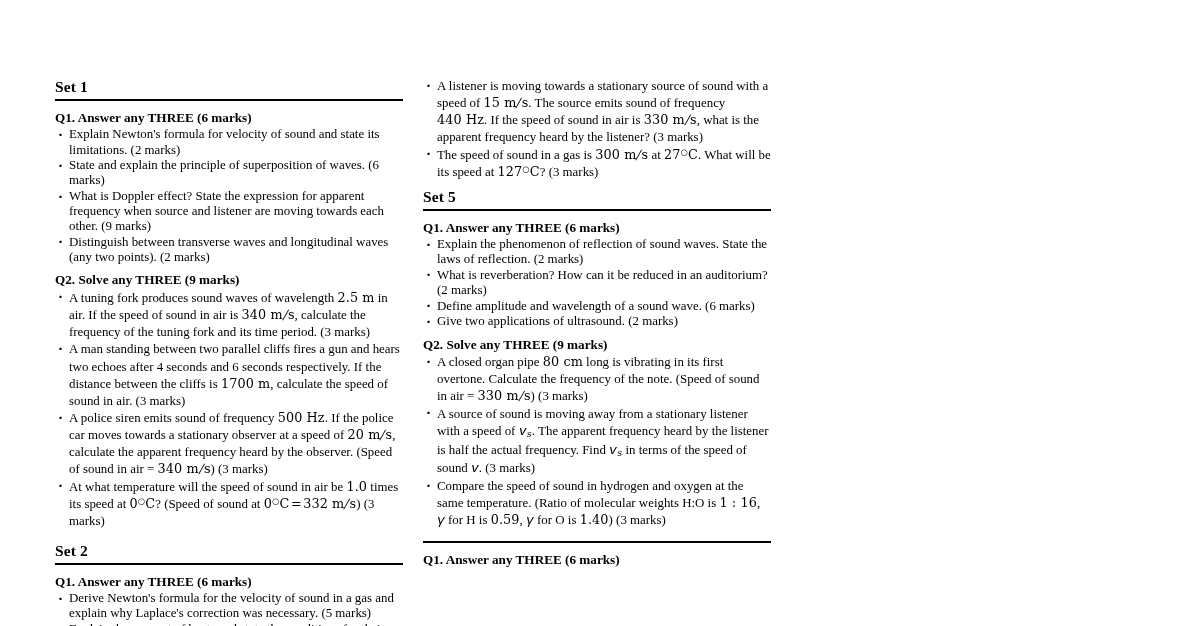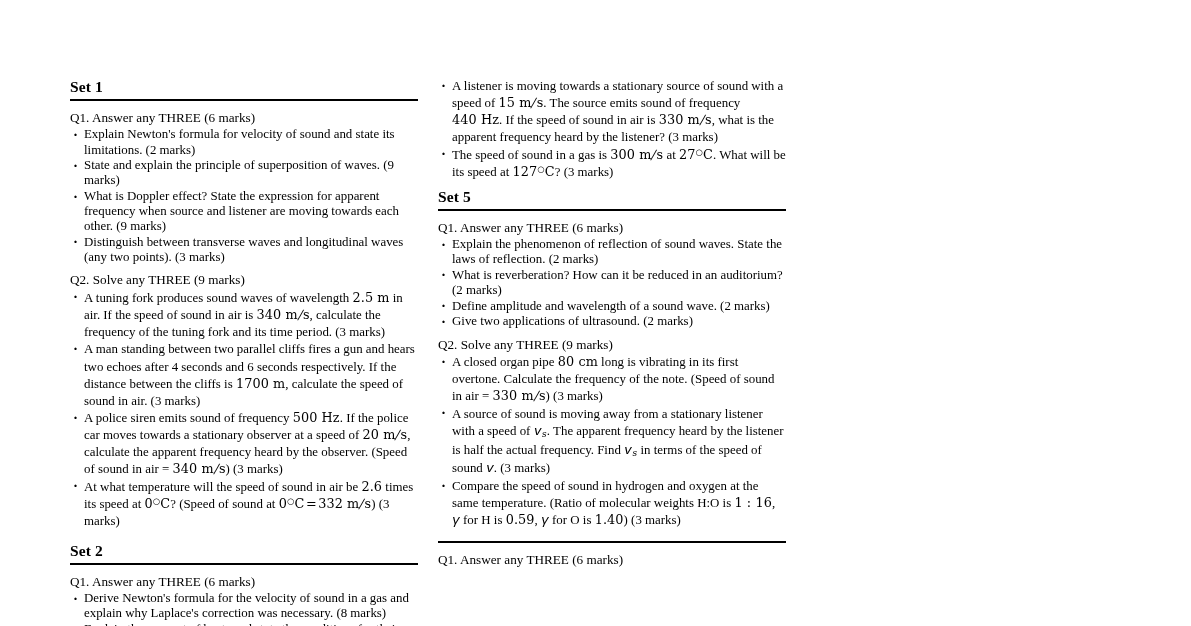--- a/index.html
+++ b/index.html
@@ -13,21 +13,21 @@
     height: 626px;
     overflow: hidden;
     font-family: "Liberation Serif", "DejaVu Serif", serif;
     color: #000000;
     position: relative;
   }
 
   .page {
     position: absolute;
     top: 0;
-    left: 16px;
+    left: 1px;
     width: 960px;
     height: 626px;
   }
 
   .column {
     position: absolute;
     top: 78px;
     width: 348px;
   }
   .column-left  { left: 54px; }
@@ -48,21 +48,21 @@
     border: 0;
     border-top: 2.1px solid #000;
     margin: 3px 0 9px 0;
     width: 100%;
     height: 0;
   }
 
   
   .q-heading {
     font-size: 13.2px;
-    font-weight: normal;
+    font-weight: bold;
     line-height: 1.18;
     margin: 0 0 1px 0;
   }
   .q-heading + .bullets { margin-top: 2px; }
 
   
   .bullets {
     list-style: none;
     margin: 0 0 7px 0;
     padding: 0;
@@ -123,41 +123,41 @@
 
   <div class="column column-left">
 
     <div class="set-block">
       <div class="set-heading">Set 1</div>
       <hr class="set-rule">
 
       <div class="q-heading">Q1. Answer any THREE (6 marks)</div>
       <ul class="bullets">
         <li>Explain Newton's formula for velocity of sound and state its limitations. (2 marks)</li>
-        <li>State and explain the principle of superposition of waves. (9 marks)</li>
+        <li>State and explain the principle of superposition of waves. (6 marks)</li>
         <li>What is Doppler effect? State the expression for apparent frequency when source and listener are moving towards each other. (9 marks)</li>
-        <li>Distinguish between transverse waves and longitudinal waves (any two points). (3 marks)</li>
+        <li>Distinguish between transverse waves and longitudinal waves (any two points). (2 marks)</li>
       </ul>
 
       <div class="q-heading">Q2. Solve any THREE (9 marks)</div>
       <ul class="bullets">
         <li class="has-math">A tuning fork produces sound waves of wavelength <span class="m">2.5&nbsp;m</span> in air. If the speed of sound in air is <span class="m">340&nbsp;m<span class="frac-slash">/</span>s</span>, calculate the frequency of the tuning fork and its time period. (3 marks)</li>
         <li class="has-math">A man standing between two parallel cliffs fires a gun and hears two echoes after 4 seconds and 6 seconds respectively. If the distance between the cliffs is <span class="m">1700&nbsp;m</span>, calculate the speed of sound in air. (3 marks)</li>
         <li class="has-math">A police siren emits sound of frequency <span class="m">500&nbsp;Hz</span>. If the police car moves towards a stationary observer at a speed of <span class="m">20&nbsp;m<span class="frac-slash">/</span>s</span>, calculate the apparent frequency heard by the observer. (Speed of sound in air = <span class="m">340&nbsp;m<span class="frac-slash">/</span>s</span>) (3 marks)</li>
-        <li class="has-math">At what temperature will the speed of sound in air be <span class="m">2.6</span> times its speed at <span class="m">0<span class="deg">○</span>C</span>? (Speed of sound at <span class="m">0<span class="deg">○</span>C<span class="op">=</span>332&nbsp;m<span class="frac-slash">/</span>s</span>) (3 marks)</li>
+        <li class="has-math">At what temperature will the speed of sound in air be <span class="m">1.0</span> times its speed at <span class="m">0<span class="deg">○</span>C</span>? (Speed of sound at <span class="m">0<span class="deg">○</span>C<span class="op">=</span>332&nbsp;m<span class="frac-slash">/</span>s</span>) (3 marks)</li>
       </ul>
     </div>
 
     <div class="set-block">
       <div class="set-heading">Set 2</div>
       <hr class="set-rule">
 
       <div class="q-heading">Q1. Answer any THREE (6 marks)</div>
       <ul class="bullets">
-        <li>Derive Newton's formula for the velocity of sound in a gas and explain why Laplace's correction was necessary. (8 marks)</li>
+        <li>Derive Newton's formula for the velocity of sound in a gas and explain why Laplace's correction was necessary. (5 marks)</li>
         <li>Explain the concept of beats and state the conditions for their</li>
       </ul>
     </div>
 
   </div>
 
   <div class="column column-right">
 
     <ul class="bullets">
       <li class="has-math">A listener is moving towards a stationary source of sound with a speed of <span class="m">15&nbsp;m<span class="frac-slash">/</span>s</span>. The source emits sound of frequency <span class="m">440&nbsp;Hz</span>. If the speed of sound in air is <span class="m">330&nbsp;m<span class="frac-slash">/</span>s</span>, what is the apparent frequency heard by the listener? (3 marks)</li>
@@ -165,21 +165,21 @@
     </ul>
 
     <div class="set-block">
       <div class="set-heading">Set 5</div>
       <hr class="set-rule">
 
       <div class="q-heading">Q1. Answer any THREE (6 marks)</div>
       <ul class="bullets">
         <li>Explain the phenomenon of reflection of sound waves. State the laws of reflection. (2 marks)</li>
         <li>What is reverberation? How can it be reduced in an auditorium? (2 marks)</li>
-        <li>Define amplitude and wavelength of a sound wave. (2 marks)</li>
+        <li>Define amplitude and wavelength of a sound wave. (6 marks)</li>
         <li>Give two applications of ultrasound. (2 marks)</li>
       </ul>
 
       <div class="q-heading">Q2. Solve any THREE (9 marks)</div>
       <ul class="bullets">
         <li class="has-math">A closed organ pipe <span class="m">80&nbsp;cm</span> long is vibrating in its first overtone. Calculate the frequency of the note. (Speed of sound in air = <span class="m">330&nbsp;m<span class="frac-slash">/</span>s</span>) (3 marks)</li>
         <li class="has-math">A source of sound is moving away from a stationary listener with a speed of <span class="mi">v<span class="msub">s</span></span>. The apparent frequency heard by the listener is half the actual frequency. Find <span class="mi">v<span class="msub">s</span></span> in terms of the speed of sound <span class="mi">v</span>. (3 marks)</li>
         <li class="has-math">Compare the speed of sound in hydrogen and oxygen at the same temperature. (Ratio of molecular weights H:O is <span class="m">1 : 16</span>, <span class="mi">γ</span> for H is <span class="m">0.59</span>, <span class="mi">γ</span> for O is <span class="m">1.40</span>) (3 marks)</li>
       </ul>
     </div>

